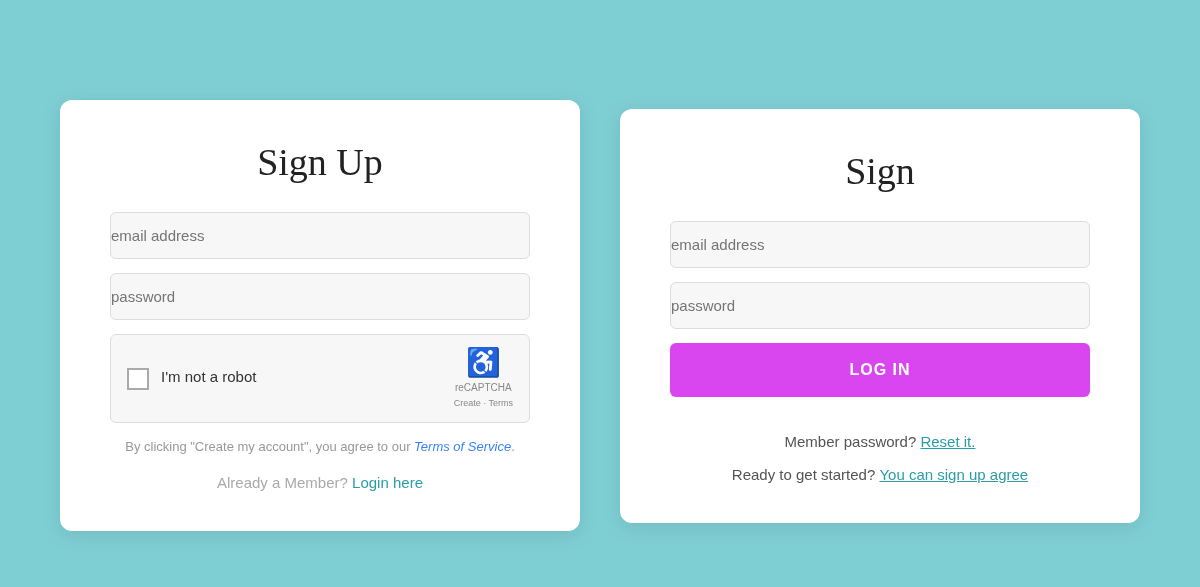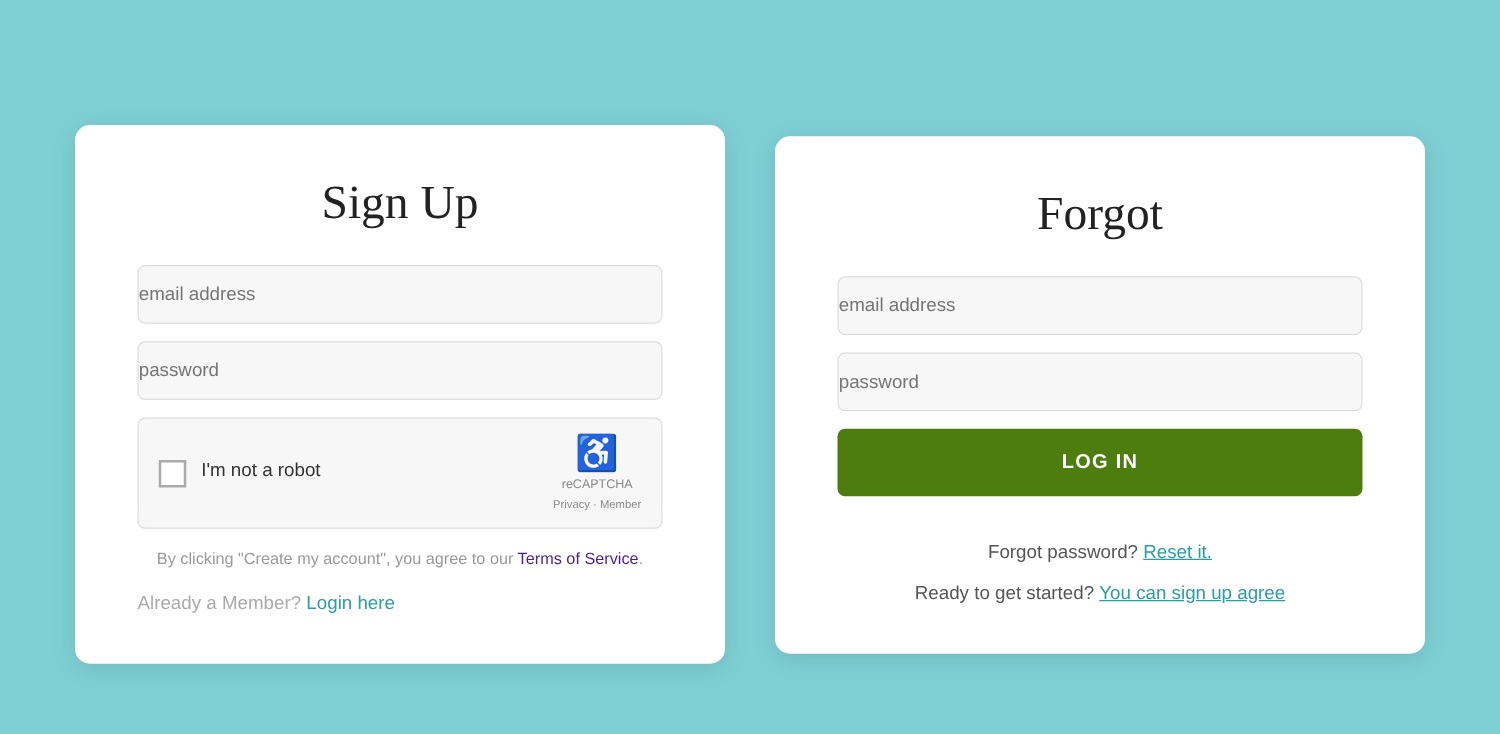--- a/index.html
+++ b/index.html
@@ -103,47 +103,49 @@
 
     .recaptcha-links {
       font-size: 9px;
       color: #888;
       text-align: center;
     }
 
     .btn-primary {
       width: 100%;
       padding: 18px;
-      background: #4d7c0f;
+      background: #d946ef;
       color: #fff;
       border: none;
       border-radius: 6px;
       font-size: 16px;
       font-weight: 700;
       letter-spacing: 1px;
       cursor: pointer;
       margin-bottom: 16px;
       text-transform: uppercase;
     }
 
     .terms-text {
       font-size: 13px;
       color: #999;
       text-align: center;
       margin-bottom: 20px;
     }
 
     .terms-link {
-      color: #4c1d95;
+      color: #3b82f6;
       text-decoration: none;
+      font-style: italic;
     }
 
     .member-text {
       font-size: 15px;
       color: #aaa;
+      text-align: center;
     }
 
     .member-link {
       color: #2a9da5;
       text-decoration: none;
       font-weight: 500;
     }
 
     .forgot-text {
       font-size: 15px;
@@ -180,43 +182,43 @@
   <input class="form-input" type="password" placeholder="password" style="">
 
   <div class="captcha-box">
     <div class="captcha-left">
       <div class="captcha-checkbox"></div>
       <span class="captcha-label">I'm not a robot</span>
     </div>
     <div class="captcha-right">
       <div class="recaptcha-icon">♿</div>
       <div class="recaptcha-text">reCAPTCHA</div>
-      <div class="recaptcha-links">Privacy · Member</div>
+      <div class="recaptcha-links">Create · Terms</div>
     </div>
   </div>
 
 
   <p class="terms-text">
     <span>By clicking "Create my account", you agree to our </span><a href="#" class="terms-link">Terms of Service</a><span>.</span>
   </p>
 
   <p class="member-text">
     <span>Already a Member?</span>&nbsp;<a href="#" class="member-link">Login here</a>
   </p>
 </div>
 
 <div class="card login-card">
-  <h1 class="card-title">Forgot</h1>
+  <h1 class="card-title">Sign</h1>
 
   <input class="form-input" type="email" placeholder="email address" style="">
 
   <input class="form-input" type="password" placeholder="password" style="">
 
   <button class="btn-primary">LOG IN</button>
 
   <p class="forgot-text">
-    <span>Forgot password?</span>&nbsp;<a href="#" class="action-link">Reset it.</a>
+    <span>Member password?</span>&nbsp;<a href="#" class="action-link">Reset it.</a>
   </p>
 
   <p class="signup-text">
     <span>Ready to get started?</span>&nbsp;<a href="#" class="action-link">You can sign up agree</a>
   </p>
 </div>
 
 </body></html>

